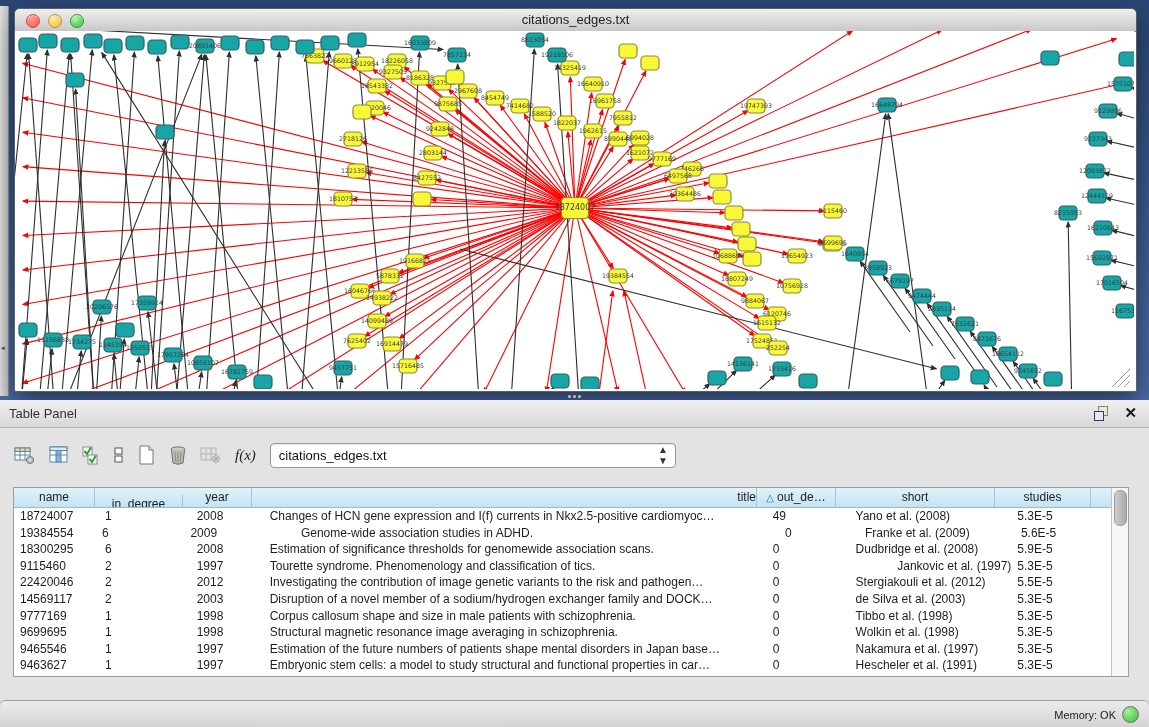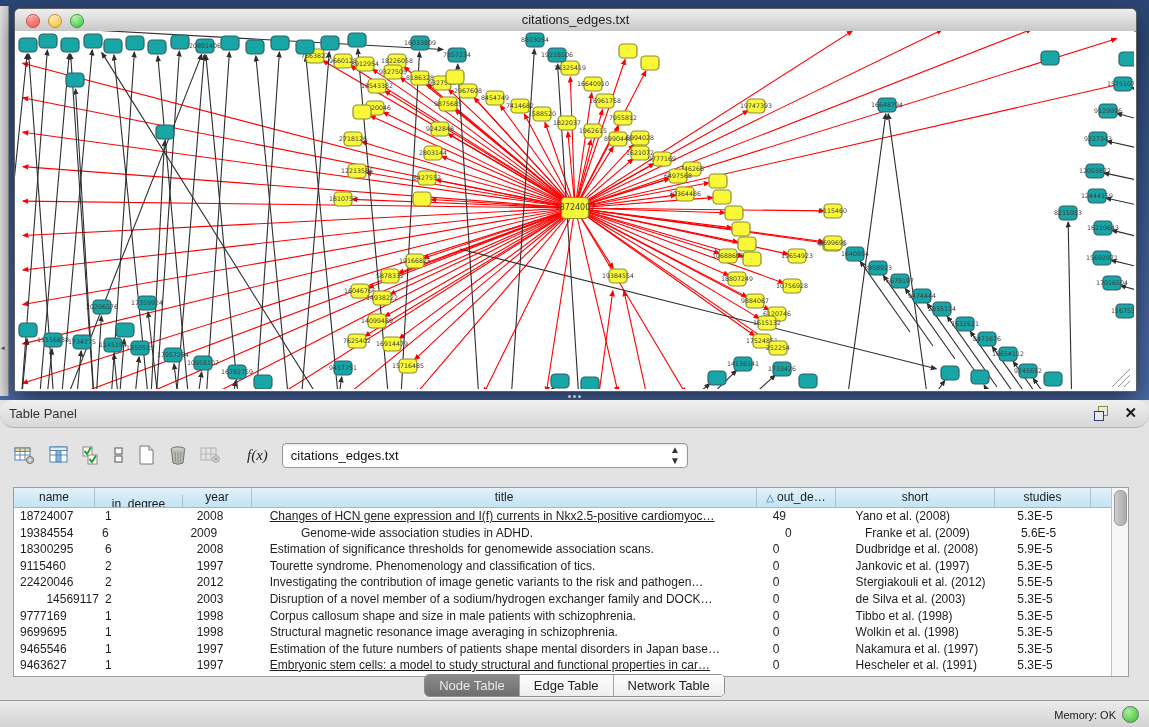--- a/index.html
+++ b/index.html
@@ -25,30 +25,30 @@
   .traffic{position:absolute;top:5px;left:11px;display:flex;gap:8px;}
   .light{width:12px;height:12px;border-radius:50%;box-shadow:inset 0 1px 1px rgba(255,255,255,.7);}
   .light.red{background:radial-gradient(circle at 35% 30%,#ff9d97,#f4524a);border:1px solid #c94540;}
   .light.yellow{background:radial-gradient(circle at 35% 30%,#ffe8a8,#f8b930);border:1px solid #c08f22;}
   .light.green{background:radial-gradient(circle at 35% 30%,#b2f0a8,#35c535);border:1px solid #2c9a2c;}
   .net-canvas{position:absolute;left:0;top:22px;width:1119px;height:358px;background:#fff;overflow:hidden;}
 
   
   .table-panel{position:absolute;left:0;top:400px;width:1149px;height:300px;background:#e3e3e3;}
   .tp-header{height:27px;background:linear-gradient(#f0f0f0,#d7d7d7);border-bottom:1px solid #b2b2b2;
-             position:relative;border-radius:14px;}
+             position:relative;}
   .tp-title{font-size:13px;color:#333;line-height:27px;padding-left:9px;}
   .tp-float{position:absolute;right:40px;top:6px;width:15px;height:14px;}
   .tp-float .sq1{position:absolute;left:4px;top:0;width:8px;height:8px;border:1px solid #8b8b4a;background:transparent;}
   .tp-float .sq2{position:absolute;left:0;top:5px;width:8px;height:8px;border:1px solid #27406e;background:#e9e9e9;}
   .tp-close{position:absolute;right:12px;top:3px;font-size:15px;font-weight:bold;color:#1a1a1a;line-height:20px;cursor:default;}
 
   .toolbar{position:absolute;left:14px;top:38px;height:34px;display:flex;align-items:center;}
   .tool{margin-right:13px;display:flex;align-items:center;justify-content:center;}
-  .fx-label{font-family:"Liberation Serif",serif;font-style:italic;font-size:15px;color:#222;margin-right:14px;margin-left:12px;}
+  .fx-label{font-family:"Liberation Serif",serif;font-style:italic;font-size:15px;color:#222;margin-right:14px;}
   .combo{width:388px;height:23px;background:#fff;border:1px solid #989898;border-radius:4px;
          box-shadow:inset 0 1px 2px rgba(0,0,0,.12);display:flex;align-items:center;
          justify-content:space-between;font-size:13px;color:#111;padding:0 8px;}
   .combo .updown{font-size:10px;color:#333;letter-spacing:-1px;}
 
   .table-wrap{position:absolute;left:13px;top:87px;width:1114px;height:188px;background:#fff;
               border:1px solid #9e9e9e;display:flex;}
   .tbl{flex:1;overflow:hidden;}
   .thead{display:flex;height:19px;background:linear-gradient(#e2f2fb,#c3e3f3);border-bottom:1px solid #9fb9c7;}
   .th{font-size:12px;color:#1c1c1c;text-align:center;line-height:19px;border-right:1px solid #a8c4d2;
@@ -62,21 +62,21 @@
 
   .tabs-row{position:absolute;left:0;top:274px;width:100%;display:flex;justify-content:center;}
   .seg{display:flex;border:1px solid #8d8d8d;border-radius:5px;overflow:hidden;background:#fdfdfd;
        box-shadow:0 1px 1px rgba(255,255,255,.7);}
   .seg .tab{font-size:13px;color:#222;padding:3px 14px;border-right:1px solid #a5a5a5;background:linear-gradient(#fefefe,#ededed);}
   .seg .tab:last-child{border-right:none;}
   .seg .tab.active{background:linear-gradient(#8a8a8a,#6e6e6e);color:#e9e9e9;}
 
   
   .status-bar{position:absolute;left:0;top:700px;width:1149px;height:27px;
-              background:linear-gradient(#ececec,#d2d2d2);border-top:1px solid #9c9c9c;}
+              background:linear-gradient(#ececec,#d2d2d2);border-top:1px solid #9c9c9c;border-radius:6px;}
   .mem{position:absolute;right:10px;top:0;height:27px;display:flex;align-items:center;gap:6px;}
   .mem-label{font-size:11px;color:#222;}
   .mem-dot{width:15px;height:15px;border-radius:50%;border:1px solid #6f6f6f;
            background:radial-gradient(circle at 35% 30%,#a9ef9b,#35c02c);}
 </style>
 </head>
 <body>
 
 <div class="desktop">
   <div class="left-strip">
@@ -843,31 +843,31 @@
       <span class="updown">▲<br>▼</span>
     </div>
   </div>
 
   <div class="table-wrap">
     <div class="tbl">
       <div class="thead" id="thead">
           <div class="th" style="width: 80px;">name</div>
           <div class="th" style="width: 87px; margin-top: 7px;">in_degree</div>
           <div class="th" style="width: 68px;">year</div>
-          <div class="th" style="width: 504px;">title</div>
+          <div class="th" style="width: 504px; text-align: right;">title</div>
           <div class="th" style="width: 78px;"><span class="sort-tri">△</span>out_de…</div>
           <div class="th" style="width: 158px; text-align: center;">short</div>
           <div class="th" style="width: 95px;">studies</div>
         </div>
       <div id="tbody">
           <div class="tr">
             <div class="td" style="width: 80px;">18724007</div>
             <div class="td" style="width: 87px;">1</div>
             <div class="td" style="width: 68px;">2008</div>
-            <div class="td" style="width: 504px; text-decoration: underline;">Changes of HCN gene expression and I(f) currents in Nkx2.5-positive cardiomyoc…</div>
+            <div class="td" style="width: 504px;">Changes of HCN gene expression and I(f) currents in Nkx2.5-positive cardiomyoc…</div>
             <div class="td" style="width: 78px;">49</div>
             <div class="td" style="width: 158px;">Yano et al. (2008)</div>
             <div class="td" style="width: 95px;">5.3E-5</div>
           </div>
           <div class="tr">
             <div class="td" style="width: 80px;">19384554</div>
             <div class="td" style="width: 87px;">6</div>
             <div class="td" style="width: 68px;">2009</div>
             <div class="td" style="width: 504px; margin-left: 40px;">Genome-wide association studies in ADHD.</div>
             <div class="td" style="width: 78px;">0</div>
@@ -882,34 +882,34 @@
             <div class="td" style="width: 78px;">0</div>
             <div class="td" style="width: 158px;">Dudbridge et al. (2008)</div>
             <div class="td" style="width: 95px;">5.9E-5</div>
           </div>
           <div class="tr">
             <div class="td" style="width: 80px;">9115460</div>
             <div class="td" style="width: 87px;">2</div>
             <div class="td" style="width: 68px;">1997</div>
             <div class="td" style="width: 504px;">Tourette syndrome. Phenomenology and classification of tics.</div>
             <div class="td" style="width: 78px;">0</div>
-            <div class="td" style="width: 158px;">Jankovic et al. (1997)</div>
+            <div class="td" style="width: 158px; text-align: right;">Jankovic et al. (1997)</div>
             <div class="td" style="width: 95px;">5.3E-5</div>
           </div>
           <div class="tr">
             <div class="td" style="width: 80px;">22420046</div>
             <div class="td" style="width: 87px;">2</div>
             <div class="td" style="width: 68px;">2012</div>
             <div class="td" style="width: 504px;">Investigating the contribution of image genetic variants to the risk and pathogen…</div>
             <div class="td" style="width: 78px;">0</div>
             <div class="td" style="width: 158px;">Stergiakouli et al. (2012)</div>
             <div class="td" style="width: 95px;">5.5E-5</div>
           </div>
           <div class="tr">
-            <div class="td" style="width: 80px; text-align: right;">14569117</div>
+            <div class="td" style="width: 80px;">14569117</div>
             <div class="td" style="width: 87px;">2</div>
             <div class="td" style="width: 68px;">2003</div>
             <div class="td" style="width: 504px;">Disruption of a novel member of a sodium/hydrogen exchanger family and DOCK…</div>
             <div class="td" style="width: 78px;">0</div>
             <div class="td" style="width: 158px;">de Silva et al. (2003)</div>
             <div class="td" style="width: 95px;">5.3E-5</div>
           </div>
           <div class="tr">
             <div class="td" style="width: 80px;">9777169</div>
             <div class="td" style="width: 87px;">1</div>
@@ -934,39 +934,32 @@
             <div class="td" style="width: 68px;">1997</div>
             <div class="td" style="width: 504px;">Estimation of the future numbers of patients shape mental disorders in Japan base…</div>
             <div class="td" style="width: 78px;">0</div>
             <div class="td" style="width: 158px;">Nakamura et al. (1997)</div>
             <div class="td" style="width: 95px;">5.3E-5</div>
           </div>
           <div class="tr">
             <div class="td" style="width: 80px;">9463627</div>
             <div class="td" style="width: 87px;">1</div>
             <div class="td" style="width: 68px;">1997</div>
-            <div class="td" style="width: 504px; text-decoration: underline;">Embryonic stem cells: a model to study structural and functional properties in car…</div>
+            <div class="td" style="width: 504px;">Embryonic stem cells: a model to study structural and functional properties in car…</div>
             <div class="td" style="width: 78px;">0</div>
             <div class="td" style="width: 158px;">Hescheler et al. (1991)</div>
             <div class="td" style="width: 95px;">5.3E-5</div>
           </div>
         </div>
     </div>
     <div class="vscroll">
       <div class="vthumb"></div>
     </div>
   </div>
 
-  <div class="tabs-row">
-    <div class="seg" id="seg-tabs">
-        <div class="tab active">Node Table</div>
-        <div class="tab">Edge Table</div>
-        <div class="tab">Network Table</div>
-      </div>
-  </div>
 </div>
 
 <div class="status-bar">
   <div class="mem">
     <span class="mem-label">Memory: OK</span>
     <span class="mem-dot"></span>
   </div>
 </div>
 
 </body></html>

